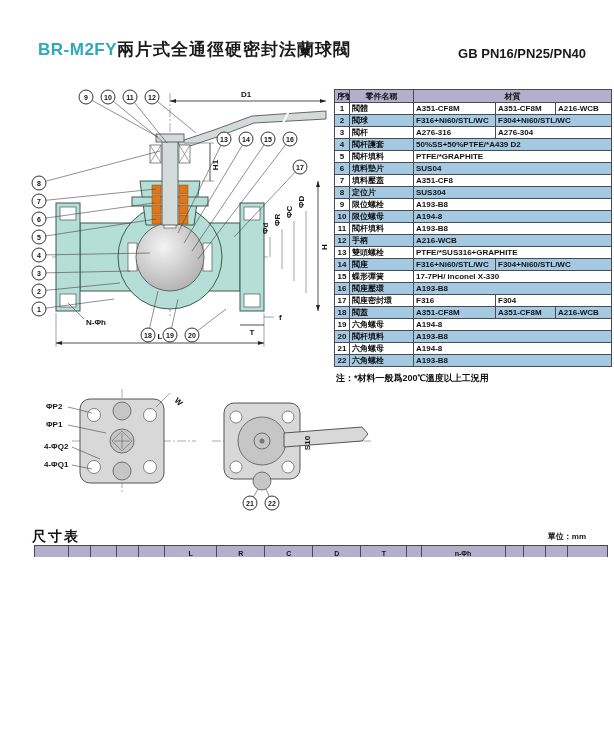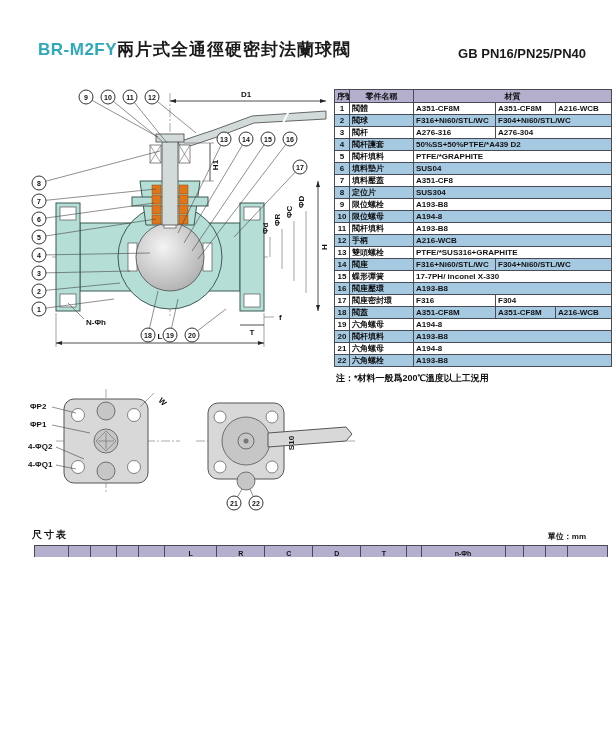--- a/index.html
+++ b/index.html
@@ -13,30 +13,30 @@
   
   table{border-collapse:collapse;table-layout:fixed;}
   .materials{position:absolute;left:334px;top:89px;width:277px;font-size:8px;font-weight:bold;}
   .materials th,.materials td{border:1px solid #4a4a55;padding:0 2px;height:11px;
       overflow:hidden;white-space:nowrap;text-align:left;line-height:11px;}
   .materials th{background:#b4afcd;text-align:center;height:12px;}
   .materials tr.even td{background:#a6c9e2;}
   .materials td.num{text-align:center;padding:0;}
   .note{position:absolute;left:336px;top:372px;font-size:9px;font-weight:bold;text-align:right;}
   
-  .dimtitle{position:absolute;left:32px;top:528px;font-size:10px;font-weight:bold;letter-spacing:2px;}
+  .dimtitle{position:absolute;left:32px;top:528px;font-size:14px;font-weight:bold;letter-spacing:2px;}
   .unit{position:absolute;right:28px;top:531px;font-size:8px;font-weight:bold;}
   .dims{position:absolute;left:34px;top:545px;width:574px;font-size:7px;font-weight:bold;text-align:center;}
   .dims th,.dims td{border:1px solid #4a4a55;padding:0;overflow:hidden;white-space:nowrap;}
   .dims th{background:#b4afcd;height:14px;line-height:9px;}
   .dims td{height:12px;line-height:12px;}
   .dims tr.even td{background:#a6c9e2;}
   
   .draw-main{position:absolute;left:28px;top:85px;width:306px;height:296px;}
-  .draw-views{position:absolute;left:28px;top:385px;width:330px;height:132px;text-align:center;}
+  .draw-views{position:absolute;left:44px;top:385px;width:330px;height:132px;text-align:center;}
   svg text{font-family:"Liberation Sans",sans-serif;}
   .dimtxt{font-size:8px;font-weight:bold;fill:#111;}
   .teal{fill:#b5ded6;stroke:#3c5a53;stroke-width:1;}
   .metal{fill:#d3dada;stroke:#444;stroke-width:.8;}
   .whitep{fill:#fff;stroke:#555;stroke-width:.7;}
   .orange{fill:#e0761a;stroke:#8a4a10;stroke-width:.5;}
   .gray{fill:#d8d8d8;stroke:#555;stroke-width:1;}
   .gray2{fill:#c6c6c6;stroke:#555;stroke-width:.8;}
   .dimline{stroke:#222;stroke-width:.8;fill:none;}
   .thin{stroke:#666;stroke-width:.6;fill:none;}

